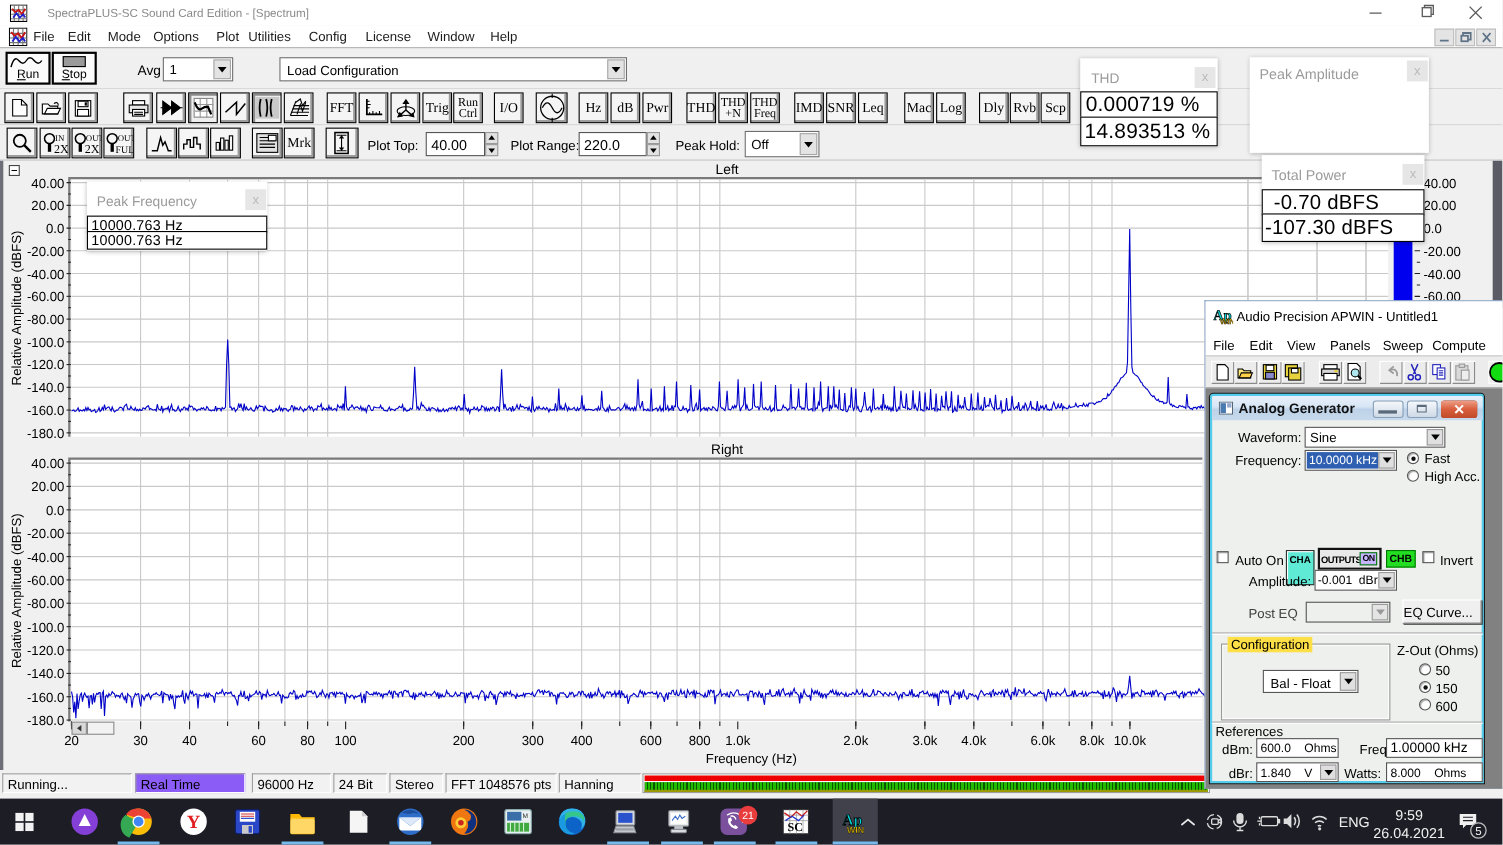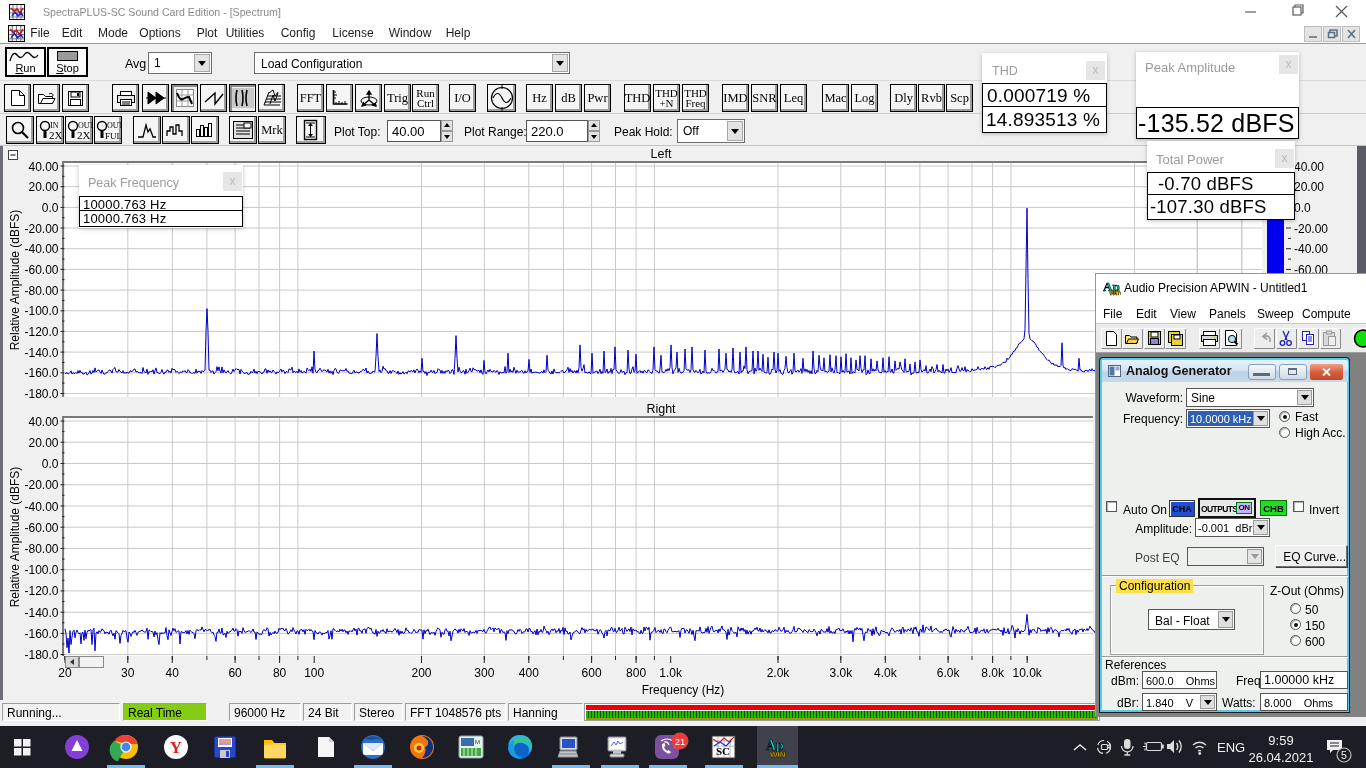--- a/index.html
+++ b/index.html
@@ -623,21 +623,21 @@
       <rect x="0" y="146" width="3" height="554" fill="#6e6e78"></rect>
       <rect x="8.5" y="150.5" width="9" height="9" fill="#fff" stroke="#444"></rect>
       <line x1="10.5" y1="155" x2="15.5" y2="155" stroke="#000"></line>
       <rect x="65.5" y="656.5" width="13" height="11" fill="#d9d9d9" stroke="#8a8a8a"></rect>
       <path d="M74,659 L70,662 L74,665 Z" fill="#333"></path>
       <rect x="79.5" y="656.5" width="24" height="11" fill="#f2f2f2" stroke="#8a8a8a"></rect>
     </g>
   </svg>
 <div class="abs" style="left:0;top:700px;width:1366px;height:26px;background:#f0f0f0"></div>
 <div class="abs" style="left:2px;top:703px;width:118px;height:18px;background:#f2f2f2;border:1px solid #9d9d9d;border-bottom-color:#fff;border-right-color:#fff;font-size:12px;padding:2px 0 0 4px">Running...</div>
-<div class="abs" style="left:123px;top:703px;width:84px;height:18px;background:#84cc16;border:1px solid #9d9d9d;border-bottom-color:#fff;border-right-color:#fff;font-size:12px;padding:2px 0 0 4px">Real Time</div>
+<div class="abs" style="left:123px;top:703px;width:100px;height:18px;background:#8b5cf6;border:1px solid #9d9d9d;border-bottom-color:#fff;border-right-color:#fff;font-size:12px;padding:2px 0 0 4px">Real Time</div>
 <div class="abs" style="left:229px;top:703px;width:72px;height:18px;background:#f2f2f2;border:1px solid #9d9d9d;border-bottom-color:#fff;border-right-color:#fff;font-size:12px;padding:2px 0 0 4px">96000 Hz</div>
 <div class="abs" style="left:303px;top:703px;width:49px;height:18px;background:#f2f2f2;border:1px solid #9d9d9d;border-bottom-color:#fff;border-right-color:#fff;font-size:12px;padding:2px 0 0 4px">24 Bit</div>
 <div class="abs" style="left:354px;top:703px;width:49px;height:18px;background:#f2f2f2;border:1px solid #9d9d9d;border-bottom-color:#fff;border-right-color:#fff;font-size:12px;padding:2px 0 0 4px">Stereo</div>
 <div class="abs" style="left:405px;top:703px;width:101px;height:18px;background:#f2f2f2;border:1px solid #9d9d9d;border-bottom-color:#fff;border-right-color:#fff;font-size:12px;padding:2px 0 0 4px">FFT 1048576 pts</div>
 <div class="abs" style="left:508px;top:703px;width:75px;height:18px;background:#f2f2f2;border:1px solid #9d9d9d;border-bottom-color:#fff;border-right-color:#fff;font-size:12px;padding:2px 0 0 4px">Hanning</div>
 <div class="abs" style="left:584px;top:703px;width:516px;height:18px;background:#fff;border:1px solid #9d9d9d">
     <div style="position:absolute;left:1px;right:1px;top:1px;height:5px;background:#ee0000"></div>
     <div style="position:absolute;left:1px;right:1px;top:7px;height:9px;background:repeating-linear-gradient(90deg,#22bb00 0,#22bb00 2px,#0a5500 2px,#0a5500 3px)"></div>
     <div style="position:absolute;left:1px;right:1px;top:14px;height:2px;background:#999900"></div>
   </div>
@@ -647,23 +647,20 @@
     <div class="prow" style="top:30px;height:25px">
       <span style="font-size:19px;padding-left:4px;letter-spacing:0.2px;white-space:nowrap">0.000719 %</span>
     </div>
     <div class="prow" style="top:53px;height:27px">
       <span style="font-size:19px;padding-left:3px;letter-spacing:0.2px;white-space:nowrap">14.893513 %</span>
     </div>
   </div>
 <div class="panel" style="left:1136px;top:52px;width:163px;height:87px">
     <div class="ptitle" style="left:9px;top:8px;font-size:13px">Peak Amplitude</div>
     <div class="pclose" style="left:143px;top:3px;width:19px;height:19px;line-height:19px">x</div>
-    <div class="prow" style="top:55px;height:32px">
-      <span style="font-size:25px;padding-left:1px;letter-spacing:0.2px;white-space:nowrap">-135.52 dBFS</span>
-    </div>
   </div>
 <div class="panel" style="left:1147px;top:141px;width:148px;height:79px">
     <div class="ptitle" style="left:9px;top:11px;font-size:13px">Total Power</div>
     <div class="pclose" style="left:128px;top:8px;width:19px;height:19px;line-height:19px">x</div>
     <div class="prow" style="top:31px;height:24px">
       <span style="font-size:18.5px;padding-left:10px;letter-spacing:0.2px;white-space:nowrap">-0.70 dBFS</span>
     </div>
     <div class="prow" style="top:53px;height:26px">
       <span style="font-size:18.5px;padding-left:2px;letter-spacing:0.2px;white-space:nowrap">-107.30 dBFS</span>
     </div>
@@ -821,40 +818,40 @@
     </div>
   <div class="radio" style="left:177px;top:51px">
       <span class="rdot"></span>
     </div>
   <div class="lbl" style="left:193px;top:50px">Fast</div>
   <div class="radio" style="left:177px;top:67px"></div>
   <div class="lbl" style="left:193px;top:66px">High Acc.</div>
 
   <div class="chk" style="left:4px;top:141px"></div>
   <div class="lbl" style="left:21px;top:143px;font-size:12px">Auto On</div>
-  <div class="abs" style="left:67px;top:140px;width:26px;height:17px;background:#1d4ed8;border:1px solid #333;box-shadow:inset 1px 1px 0 #fff;font-size:9px;font-weight:bold;text-align:center;padding-top:3px">CHA</div>
+  <div class="abs" style="left:67px;top:140px;width:26px;height:32px;background:#5eead4;border:1px solid #333;box-shadow:inset 1px 1px 0 #fff;font-size:9px;font-weight:bold;text-align:center;padding-top:3px">CHA</div>
   <div class="abs" style="left:96px;top:138px;width:58px;height:20px;background:#e8e8e8;border:2px solid #111;font-size:8.5px;font-weight:bold;padding:4px 0 0 1px;letter-spacing:-0.6px">OUTPUTS<span style="position:absolute;right:2px;top:2px;width:16px;height:12px;background:#c4b5fd;border:1px solid #070;font-size:8px;text-align:center;line-height:10px">ON</span></div>
   <div class="abs" style="left:158px;top:140px;width:27px;height:16px;background:#22dd22;border:1px solid #070;font-size:9.5px;font-weight:bold;text-align:center;padding-top:2px">CHB</div>
   <div class="chk" style="left:191px;top:141px"></div>
   <div class="lbl" style="left:207px;top:143px;font-size:12px">Invert</div>
   <div class="lbl" style="left:0;top:162px;width:90px;text-align:right">Amplitude:</div>
   <div class="cc" style="left:93px;top:158px;width:75px;height:19px">
       <span style="position:absolute;left:2px;top:3px;font-size:11px;white-space:nowrap">-0.001&nbsp;&nbsp;dBr</span>
       <span class="cbtn">
         <span class="arr"></span>
       </span>
     </div>
 
   <div class="lbl" style="left:33px;top:191px;color:#404040">Post EQ</div>
   <div class="cc" style="left:85px;top:187px;width:77px;height:19px;background:#eef0ee">
       <span class="cbtn" style="background:#e4e4e4">
         <span class="arr" style="border-top-color:#999"></span>
       </span>
     </div>
-  <div class="btn3" style="left:173px;top:185px;width:72px;height:22px;font-size:12px;text-align:right;padding-top:4px">EQ Curve...</div>
+  <div class="btn3" style="left:173px;top:185px;width:72px;height:22px;font-size:12px;text-align:left;padding-top:4px">EQ Curve...</div>
 
   <div class="abs" style="left:0px;top:215px;width:246px;height:2px;border-top:1px solid #999;border-bottom:1px solid #fff"></div>
 
   <div class="abs" style="left:8px;top:225px;width:154px;height:70px;border:1px solid #9a9a9a;box-shadow:inset 0 0 0 1px #fff"></div>
   <div class="abs" style="left:14px;top:219px;background:#fde047;padding:0 3px;font-size:12px">Configuration</div>
   <div class="cc" style="left:46px;top:249px;width:87px;height:21px">
       <span style="position:absolute;left:6px;top:4px;font-size:12px">Bal - Float</span>
       <span class="cbtn">
         <span class="arr"></span>
       </span>

